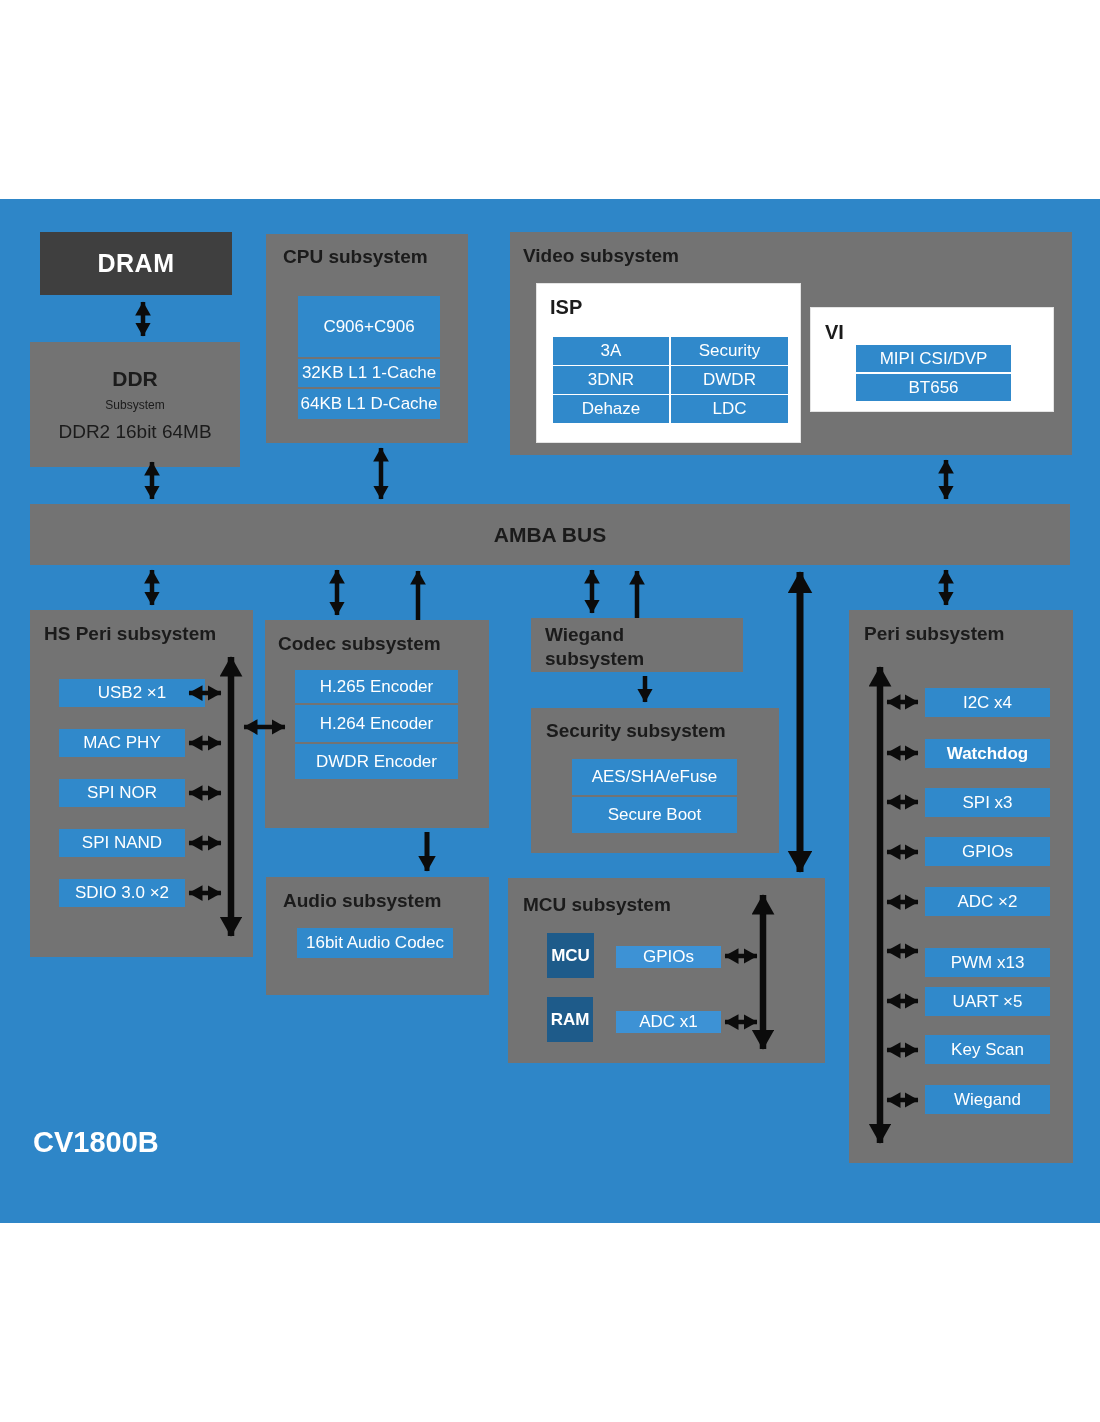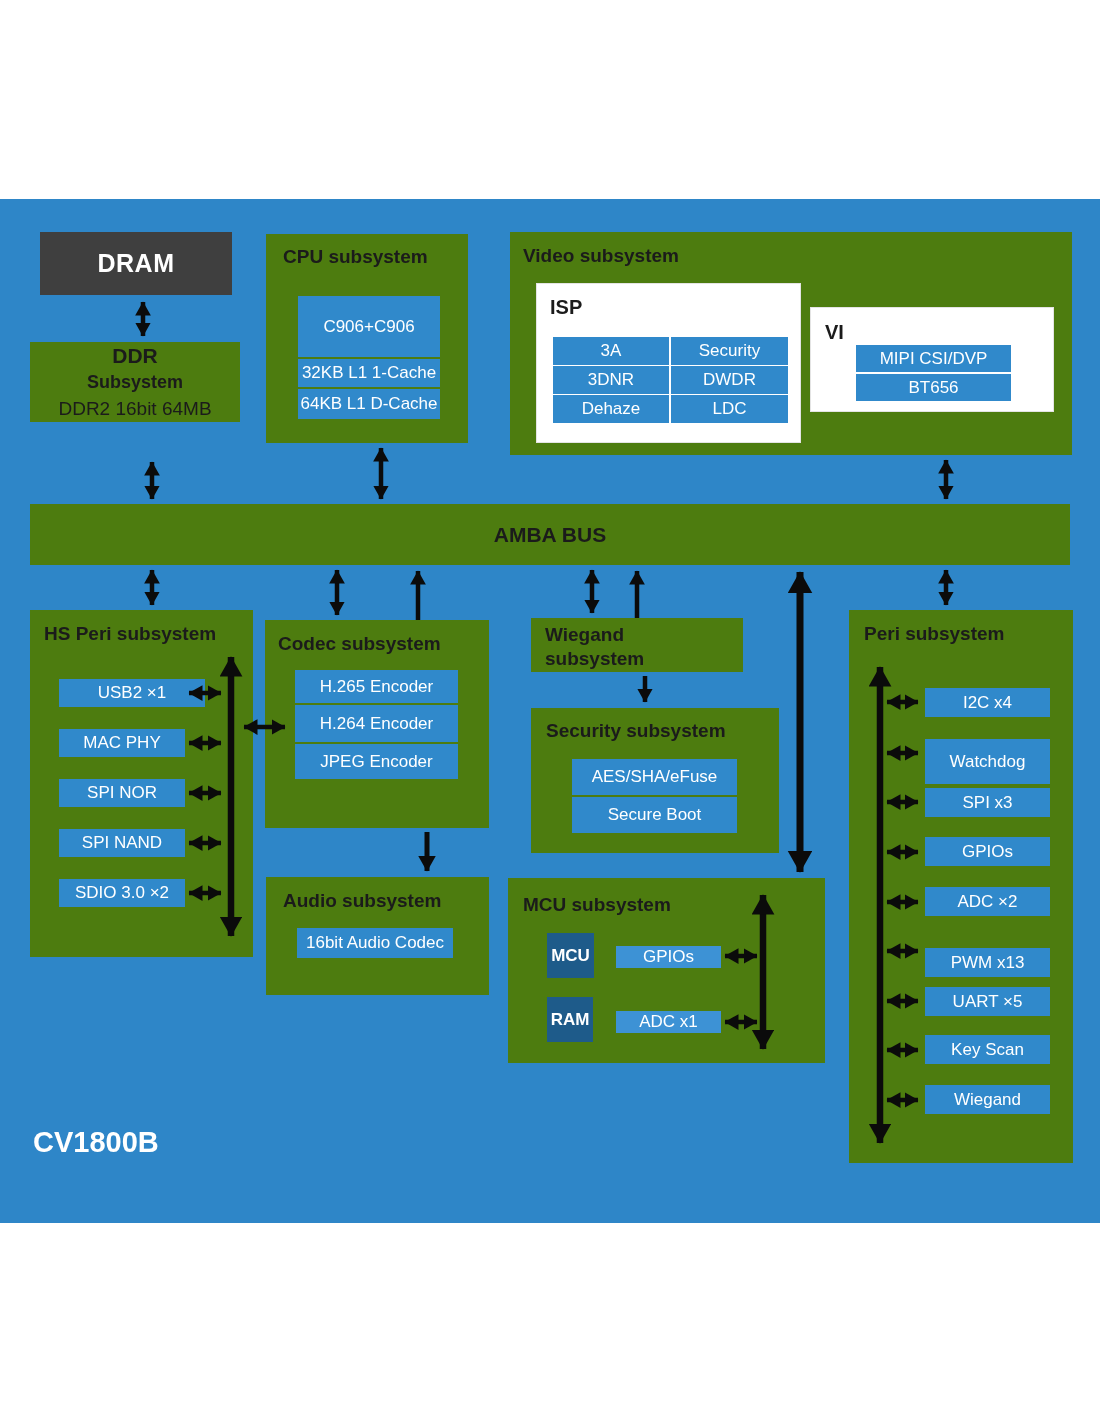--- a/index.html
+++ b/index.html
@@ -1,34 +1,34 @@
 <!DOCTYPE html>
 <html style="--blue: #2E86C8; --barblue: #3089CB; --mcubar: #3D92D5; --navy: #1E5B8A; --gray: #3F3F3F; --ink: #1B1B1B; --subborder: #E4E4E4;"><head>
 <meta charset="utf-8">
 <style>
   html,body{margin:0;padding:0;background:#ffffff;}
   #stage{position:relative;width:1100px;height:1422px;background:#ffffff;overflow:hidden;
          font-family:"Liberation Sans",sans-serif;padding-left:26px;}
   #bluebg{position:absolute;left:0;top:199px;width:1100px;height:1024px;background:var(--blue);}
-  .box{position:absolute;background:#4d7c0f;}
+  .box{position:absolute;background:#737373;}
   .subbox{position:absolute;background:#ffffff;border:1px solid var(--subborder);}
   .title{position:absolute;font-size:19px;font-weight:600;color:var(--ink);white-space:nowrap;}
   .sublabel{position:absolute;font-size:20px;font-weight:600;color:var(--ink);}
   .bar{position:absolute;background:var(--barblue);color:#ffffff;font-size:17px;
        display:flex;align-items:center;justify-content:center;white-space:nowrap;}
   .mcu-bar{background:var(--mcubar);}
   .navy{position:absolute;background:var(--navy);color:#ffffff;font-size:17px;font-weight:600;
         display:flex;align-items:center;justify-content:center;}
   #dram{position:absolute;left:40px;top:232px;width:192px;height:63px;background:var(--gray);
         color:#fff;font-size:25px;font-weight:600;letter-spacing:.5px;
         display:flex;align-items:center;justify-content:center;}
-  #ddr{left:30px;top:342px;width:210px;height:80px;display:flex;flex-direction:column;
-       align-items:center;justify-content:flex-start;color:var(--ink);}
+  #ddr{left:30px;top:342px;width:210px;height:125px;display:flex;flex-direction:column;
+       align-items:center;justify-content:center;color:var(--ink);}
   #ddr .l1{font-size:21px;font-weight:600;line-height:28px;}
-  #ddr .l2{font-size:18px;font-weight:700;line-height:25px;}
+  #ddr .l2{font-size:12px;font-weight:400;line-height:25px;}
   #ddr .l3{font-size:19px;font-weight:400;line-height:27px;}
   #ambabus{left:30px;top:504px;width:1040px;height:61px;display:flex;align-items:center;
            justify-content:center;font-size:21px;font-weight:600;color:var(--ink);}
   #ispgrid{position:absolute;left:16px;top:53px;width:235px;display:grid;
            grid-template-columns:116px 117px;grid-auto-rows:28px;gap:1px 2px;}
   #ispgrid .cell{background:var(--barblue);color:#fff;font-size:17px;
                  display:flex;align-items:center;justify-content:center;}
   #chipname{position:absolute;left:33px;top:1126px;color:#ffffff;font-size:29px;font-weight:600;}
   #memtitle{width:135px;white-space:normal;line-height:24px;}
   svg.overlay{position:absolute;left:0;top:0;pointer-events:none;}
@@ -87,21 +87,21 @@
     <div class="bar" style="left:29px;top:119px;width:126px;height:28px;">MAC PHY</div>
     <div class="bar" style="left:29px;top:169px;width:126px;height:28px;">SPI NOR</div>
     <div class="bar" style="left:29px;top:219px;width:126px;height:28px;text-align:right;">SPI NAND</div>
     <div class="bar" style="left:29px;top:269px;width:126px;height:28px;">SDIO 3.0 ×2</div>
   </div>
 
   <div class="box" style="left:265px;top:620px;width:224px;height:208px;">
     <div class="title" style="left:13px;top:13px;">Codec subsystem</div>
     <div class="bar" style="left:30px;top:50px;width:163px;height:33px;">H.265 Encoder</div>
     <div class="bar" style="left:30px;top:85px;width:163px;height:37px;">H.264 Encoder</div>
-    <div class="bar" style="left:30px;top:124px;width:163px;height:35px;">JPEG Encoder</div>
+    <div class="bar" style="left:30px;top:124px;width:163px;height:35px;">DWDR Encoder</div>
   </div>
 
   <div class="box" style="left:266px;top:877px;width:223px;height:118px;">
     <div class="title" style="left:17px;top:13px;">Audio subsystem</div>
     <div class="bar" style="left:31px;top:51px;width:156px;height:30px;">16bit Audio Codec</div>
   </div>
 
   <div class="box" style="left:531px;top:618px;width:212px;height:54px;">
     <div class="title" id="memtitle" style="left:14px;top:5px;">Wiegand subsystem</div>
   </div>
@@ -116,21 +116,21 @@
     <div class="title" style="left:15px;top:16px;">MCU subsystem</div>
     <div class="navy" style="left:39px;top:55px;width:47px;height:45px;">MCU</div>
     <div class="navy" style="left:39px;top:119px;width:46px;height:45px;">RAM</div>
     <div class="bar mcu-bar" style="left:108px;top:68px;width:105px;height:22px;">GPIOs</div>
     <div class="bar mcu-bar" style="left:108px;top:133px;width:105px;height:22px;">ADC x1</div>
   </div>
 
   <div class="box" style="left:849px;top:610px;width:224px;height:553px;">
     <div class="title" style="left:15px;top:13px;">Peri subsystem</div>
     <div class="bar" style="left:76px;top:78px;width:125px;height:29px;">I2C x4</div>
-    <div class="bar" style="left:76px;top:129px;width:125px;height:45px;">Watchdog</div>
+    <div class="bar" style="left:76px;top:129px;width:125px;height:29px;font-weight:bold;">Watchdog</div>
     <div class="bar" style="left:76px;top:178px;width:125px;height:29px;">SPI x3</div>
     <div class="bar" style="left:76px;top:227px;width:125px;height:29px;">GPIOs</div>
     <div class="bar" style="left:76px;top:277px;width:125px;height:29px;">ADC ×2</div>
     <div class="bar" style="left:76px;top:338px;width:125px;height:29px;">PWM x13</div>
     <div class="bar" style="left:76px;top:377px;width:125px;height:29px;">UART ×5</div>
     <div class="bar" style="left:76px;top:425px;width:125px;height:29px;">Key Scan</div>
     <div class="bar" style="left:76px;top:475px;width:125px;height:29px;">Wiegand</div>
   </div>
 
   <div id="chipname">CV1800B</div>

